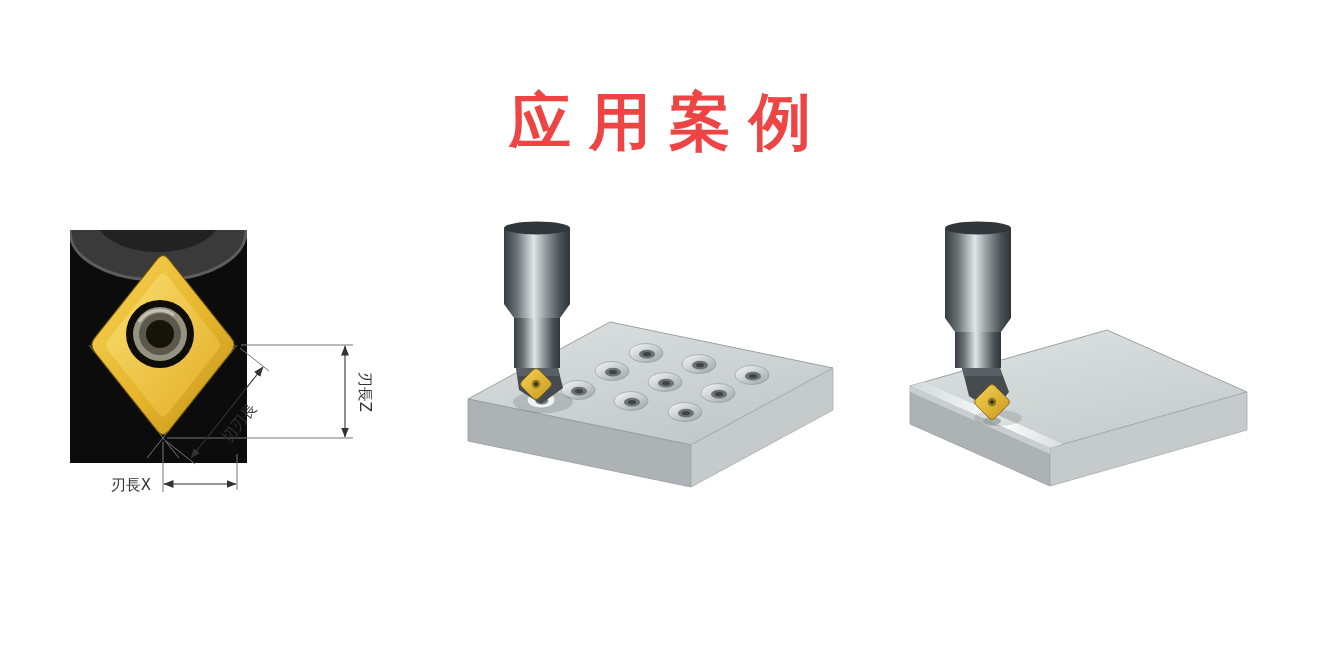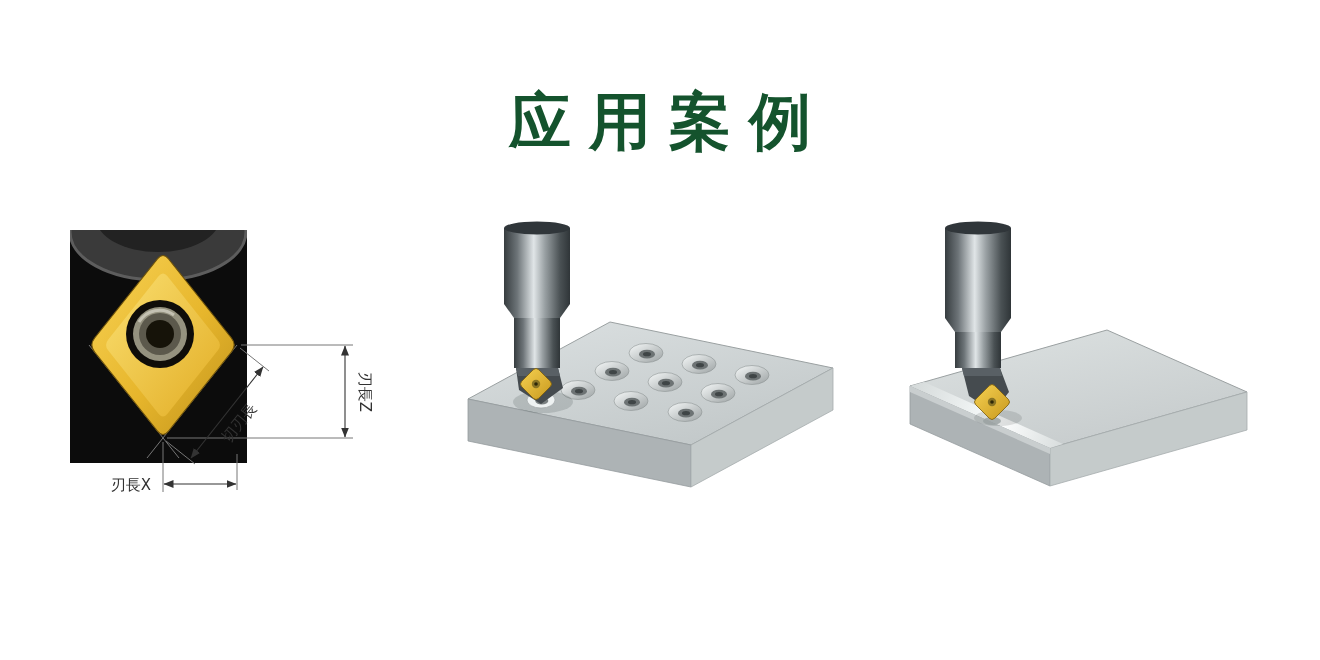--- a/index.html
+++ b/index.html
@@ -4,21 +4,21 @@
 <style>
   * { margin:0; padding:0; box-sizing:border-box; }
   html,body { background:#ffffff; }
   .page {
     position:relative; width:1320px; height:660px; background:#ffffff;
     overflow:hidden; font-family:"DejaVu Sans","Liberation Sans",sans-serif;
   }
   .title {
     position:absolute; top:80px; left:0; width:100%;
     text-align:center; font-size:62px; font-weight:bold;
-    letter-spacing:18px; text-indent:18px; color:#14532d;
+    letter-spacing:18px; text-indent:18px; color:#ef4444;
   }
   .fig { position:absolute; }
   #fig-diagram { left:55px; top:222px; }
   #fig-mid     { left:440px; top:216px; }
   #fig-right   { left:880px; top:216px; }
   svg text { font-family:"DejaVu Sans","Liberation Sans",sans-serif; }
 </style>
 </head>
 <body>
 

